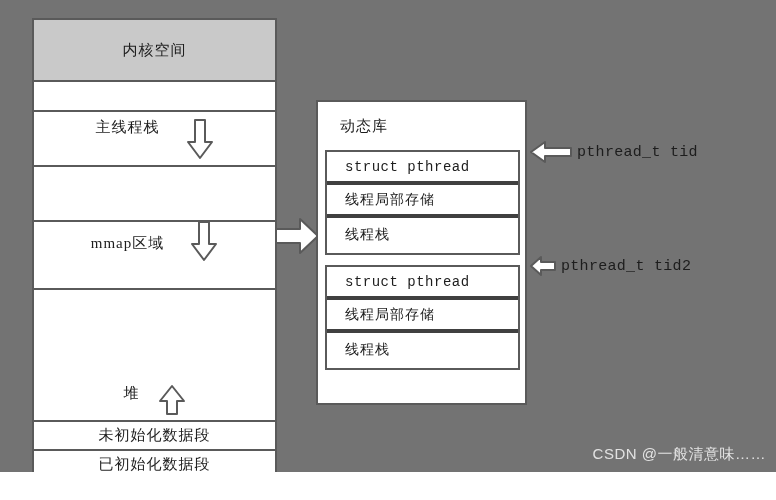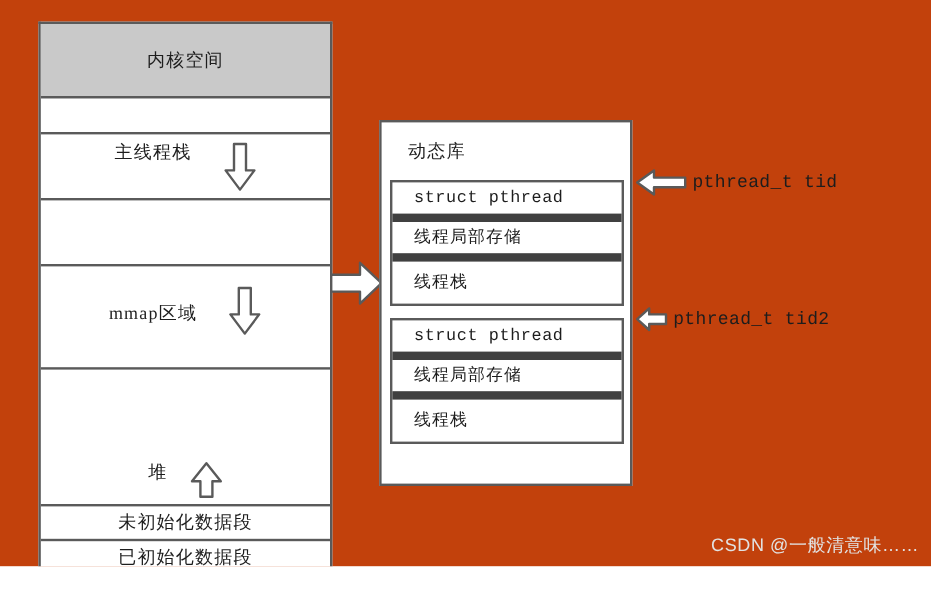--- a/index.html
+++ b/index.html
@@ -4,21 +4,21 @@
 <style>
   html, body {
     margin: 0;
     padding: 0;
     background: #ffffff;
   }
   #canvas {
     position: relative;
     width: 776px;
     height: 472px;
-    background: #c2410c;
+    background: #737373;
     font-family: "Liberation Serif", "DejaVu Serif", serif;
     overflow: hidden;
   }
 
   
   #mem-column {
     position: absolute;
     left: 32px;
     top: 18px;
     width: 245px;
@@ -92,21 +92,21 @@
     position: absolute;
     left: 7px;
     width: 195px;
     box-sizing: border-box;
     border: 2px solid #5a5a5a;
     background: #ffffff;
   }
   .thread-row {
     box-sizing: border-box;
     height: 33px;
-    border-bottom: 7px solid #404040;
+    border-bottom: 4px solid #404040;
     display: flex;
     align-items: center;
     padding-left: 18px;
     white-space: nowrap;
   }
   .thread-row:last-child { border-bottom: none; }
   .thread-row .t-en {
     font-family: "Liberation Mono", "DejaVu Sans Mono", monospace;
     font-size: 14px;
     color: #1d1d1d;
@@ -169,21 +169,21 @@
             <polygon points="9,2 19,2 19,24 26,24 14,40 2,24 9,24" fill="#ffffff" stroke="#5a5a5a" stroke-width="2" stroke-linejoin="round"></polygon>
           </svg>
         </span>
       </div>
     </div>
 
     <div class="mem-row" style="top:147px; height:55px;">
       <span class="mem-label"></span>
     </div>
 
-    <div class="mem-row" style="top:202px; height:68px;margin-top:18px;">
+    <div class="mem-row" style="top:202px; height:68px;">
       <div class="row-inner">
         <span class="mem-label mono">mmap区域</span>
         <span>
           <svg class="arrow-svg" width="28" height="42" viewBox="0 0 28 42" style="position:relative; top:-14px;">
             <polygon points="9,2 19,2 19,24 26,24 14,40 2,24 9,24" fill="#ffffff" stroke="#5a5a5a" stroke-width="2" stroke-linejoin="round"></polygon>
           </svg>
         </span>
       </div>
     </div>
 

